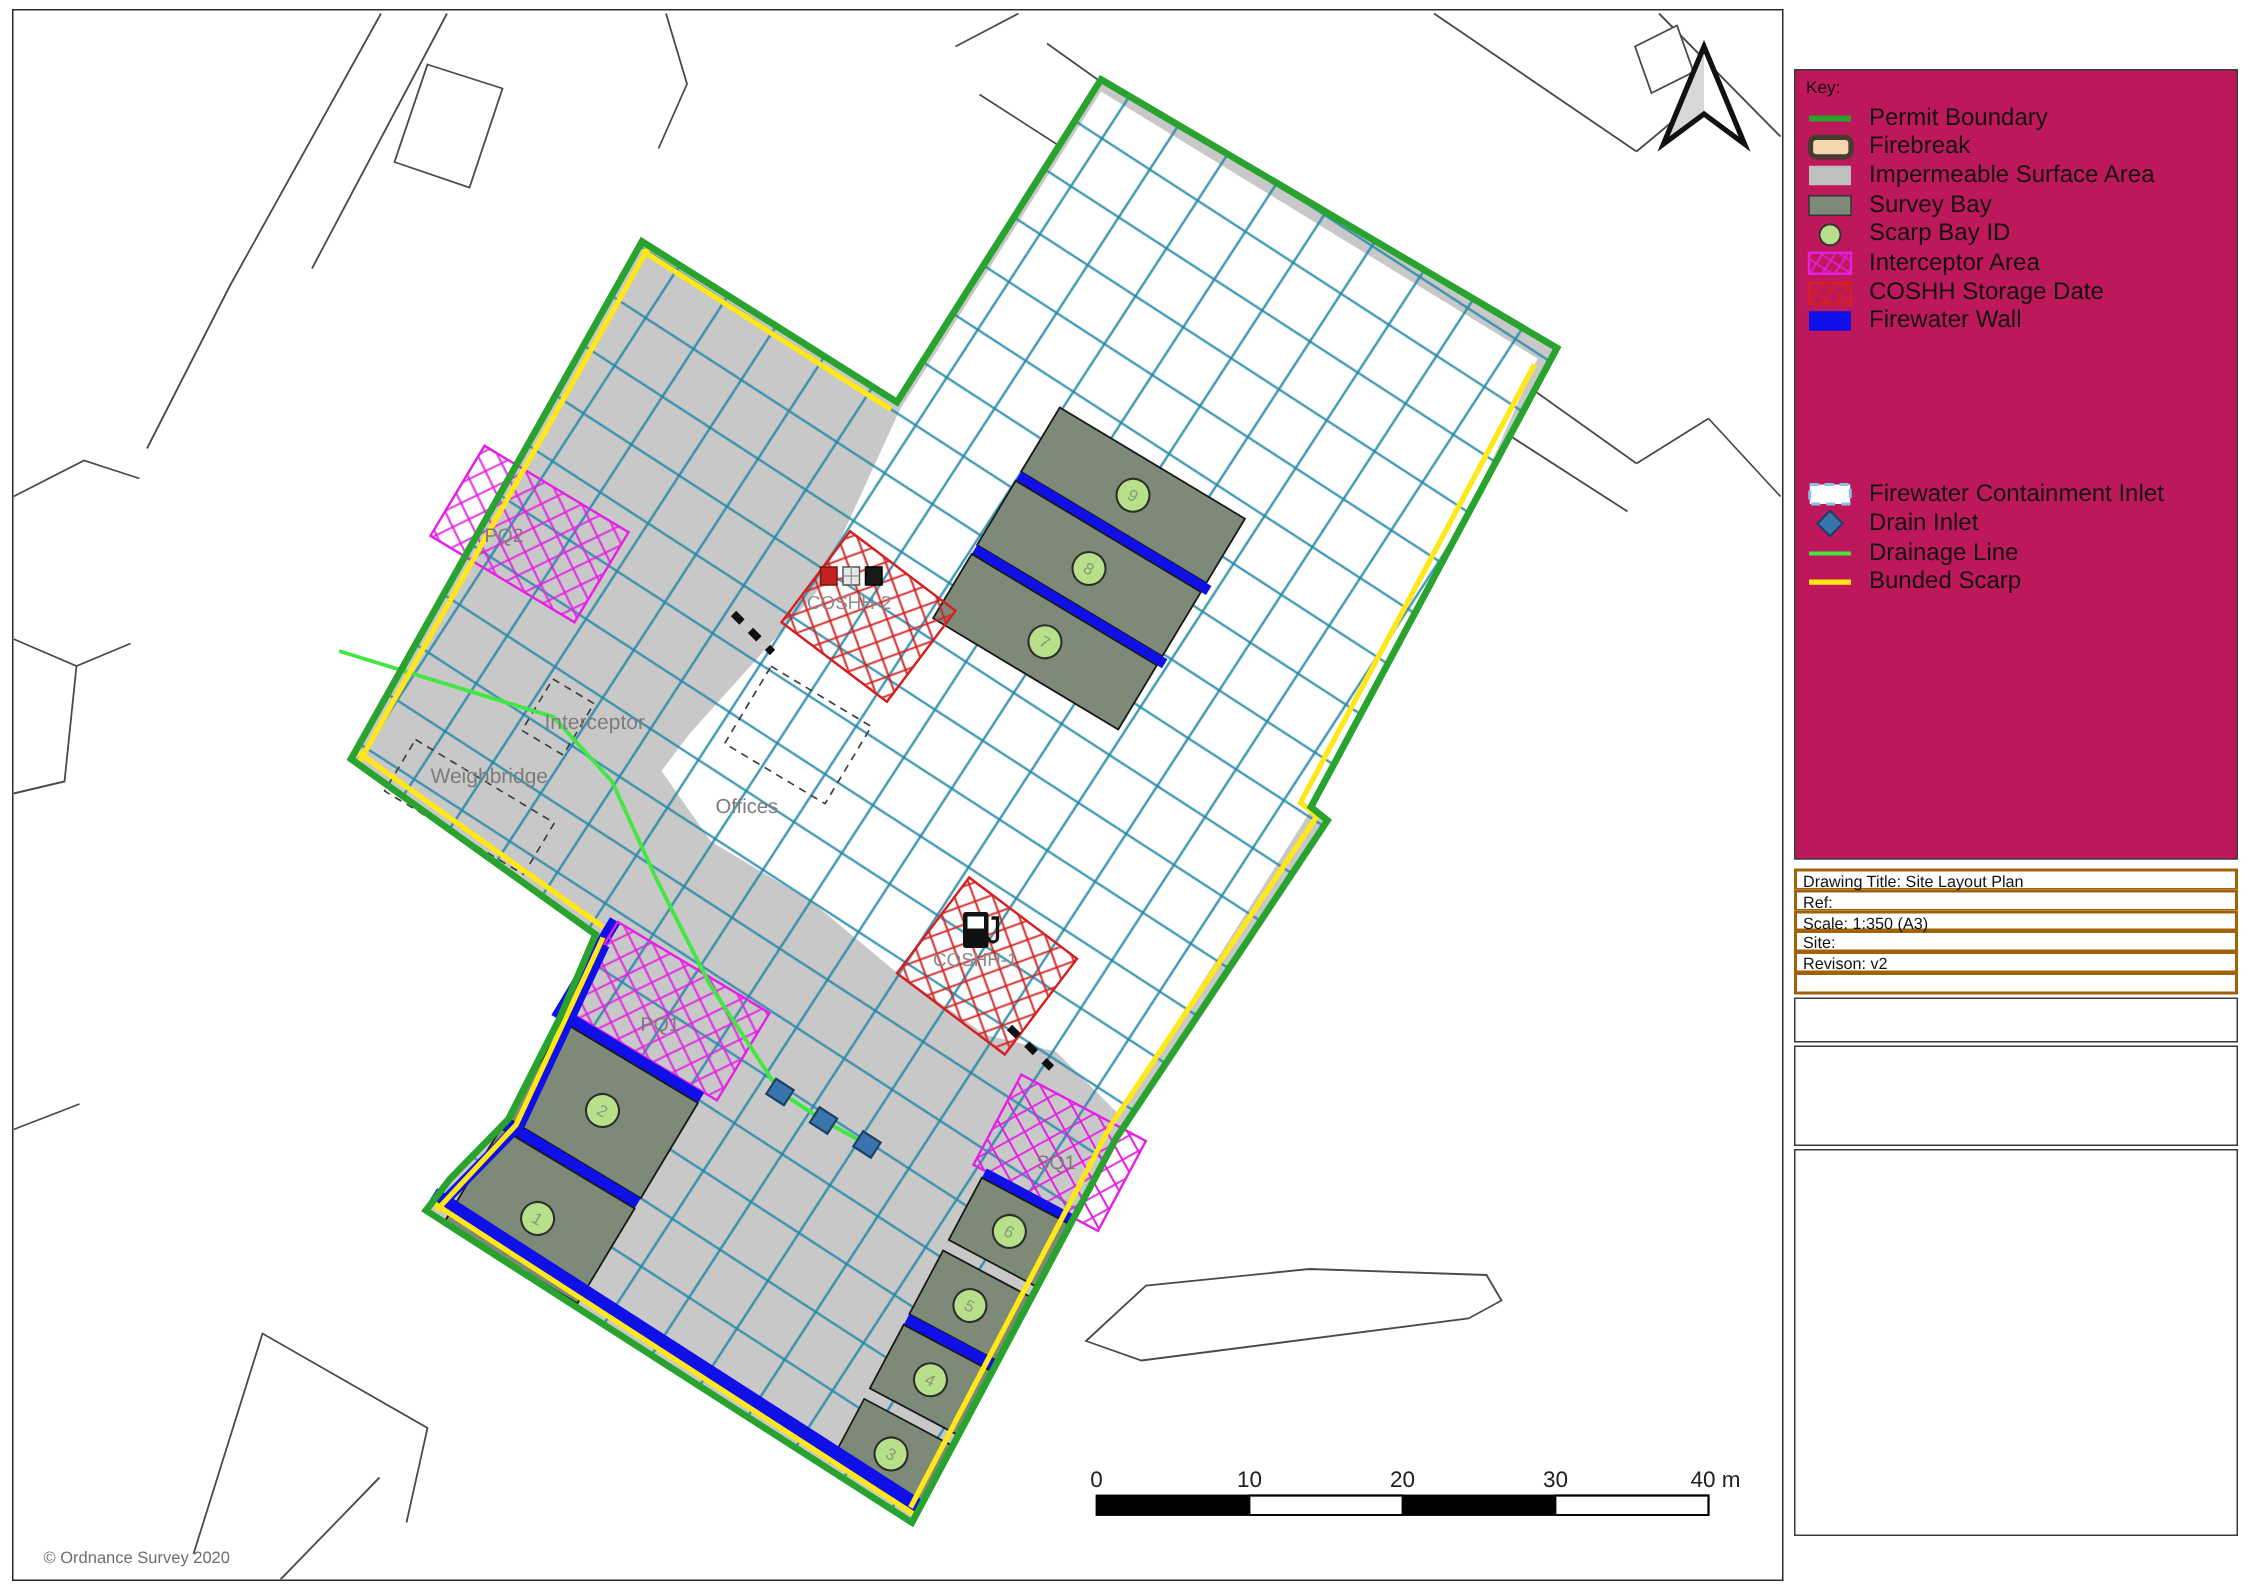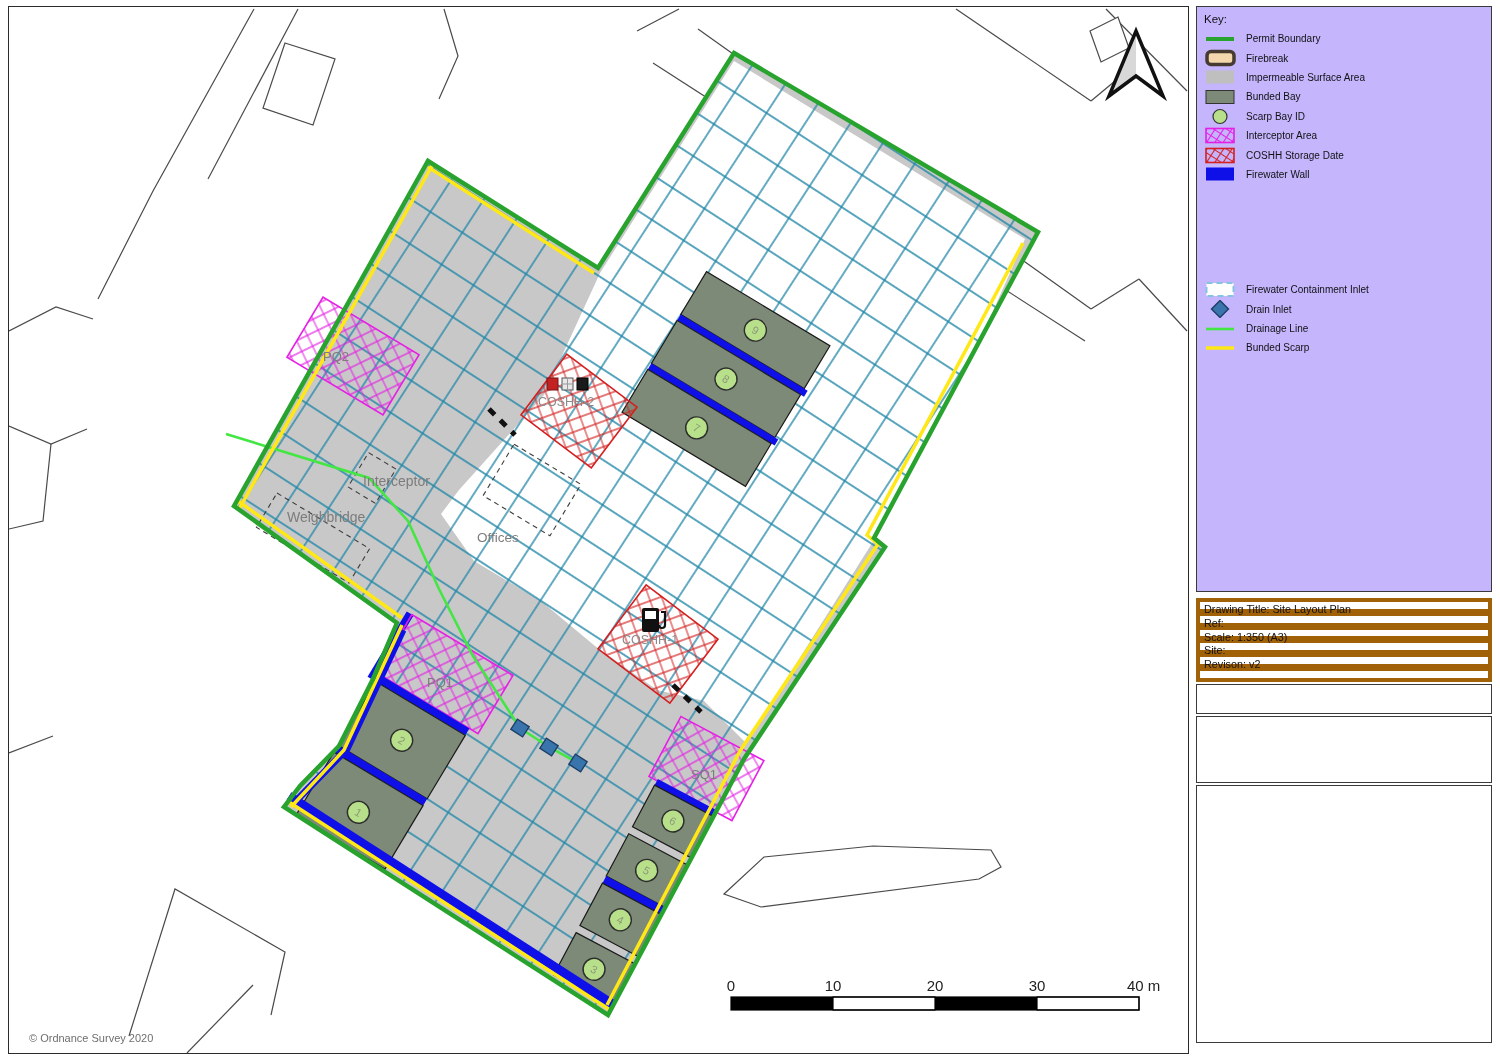--- a/index.html
+++ b/index.html
@@ -1,28 +1,28 @@
 <!DOCTYPE html>
 <html><head>
 <meta charset="utf-8">
 <style>
   html,body{margin:0;padding:0;background:#fff;}
   .page{position:relative;width:1500px;height:1061px;background:#fff;overflow:hidden;
         font-family:"Liberation Sans",sans-serif;}
   .map-area{position:absolute;left:8px;top:6px;width:1181px;height:1048px;
             border:1px solid #2b2b2b;background:#fff;box-sizing:border-box;}
   .panel{position:absolute;left:1196px;top:6px;width:296px;height:1048px;box-sizing:border-box;}
-  .key-box{box-sizing:border-box;border:1px solid #3a3a3a;height:586px;padding:6px 6px 0 7px;background:#c4b5fd;}
+  .key-box{box-sizing:border-box;border:1px solid #3a3a3a;height:527px;padding:6px 6px 0 7px;background:#be185d;margin-top:40px;}
   .key-title{font-size:11.5px;color:#111;margin-bottom:4px;}
   .key-item{display:flex;align-items:center;height:19.4px;}
   .key-item svg{flex:0 0 auto;margin-right:8px;}
-  .key-item span{font-size:10px;color:#111;}
+  .key-item span{font-size:16px;color:#111;}
   .key-group2{margin-top:96px;}
   .title-block{margin-top:7px;}
-  .tb-row{box-sizing:border-box;border:4px solid #a16207;height:14.8px;margin-top:-1px;
+  .tb-row{box-sizing:border-box;border:2px solid #a16207;height:14.8px;margin-top:-1px;
           font-size:10.8px;color:#111;padding:1px 0 0 4px;background:#fff;line-height:12px;}
   .empty-row2{box-sizing:border-box;border:1px solid #3a3a3a;height:30px;margin-top:2px;background:#fff;}
   .empty-box1{box-sizing:border-box;border:1px solid #3a3a3a;height:67px;margin-top:2px;background:#fff;}
   .empty-box2{box-sizing:border-box;border:1px solid #3a3a3a;height:258px;margin-top:2px;background:#fff;}
   svg text{font-family:"Liberation Sans",sans-serif;}
 </style>
 </head>
 <body>
 
 <div class="page">
@@ -232,21 +232,21 @@
       <div class="key-item">
         <svg width="34" height="16">
             <rect x="2" y="1.5" width="28" height="13" fill="#bfbfbf"></rect>
           </svg>
         <span>Impermeable Surface Area</span>
       </div>
       <div class="key-item">
         <svg width="34" height="16">
             <rect x="2" y="1.5" width="28" height="13" fill="#7d8a77" stroke="#333" stroke-width="1"></rect>
           </svg>
-        <span>Bunded Bay</span>
+        <span>Survey Bay</span>
       </div>
       <div class="key-item">
         <svg width="34" height="17">
             <circle cx="16" cy="8.5" r="7" fill="#b8e08a" stroke="#333" stroke-width="1.2"></circle>
           </svg>
         <span>Scarp Bay ID</span>
       </div>
       <div class="key-item">
         <svg width="34" height="17">
           <defs>

